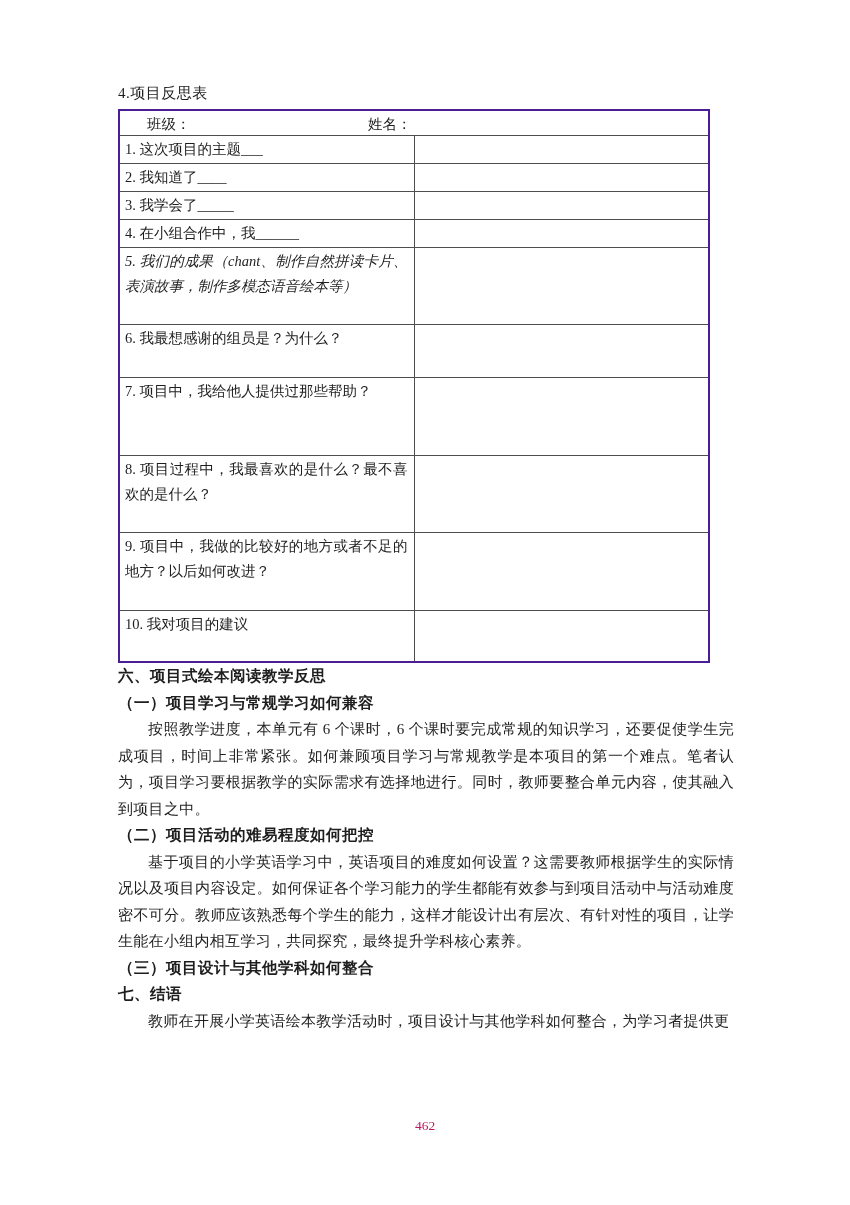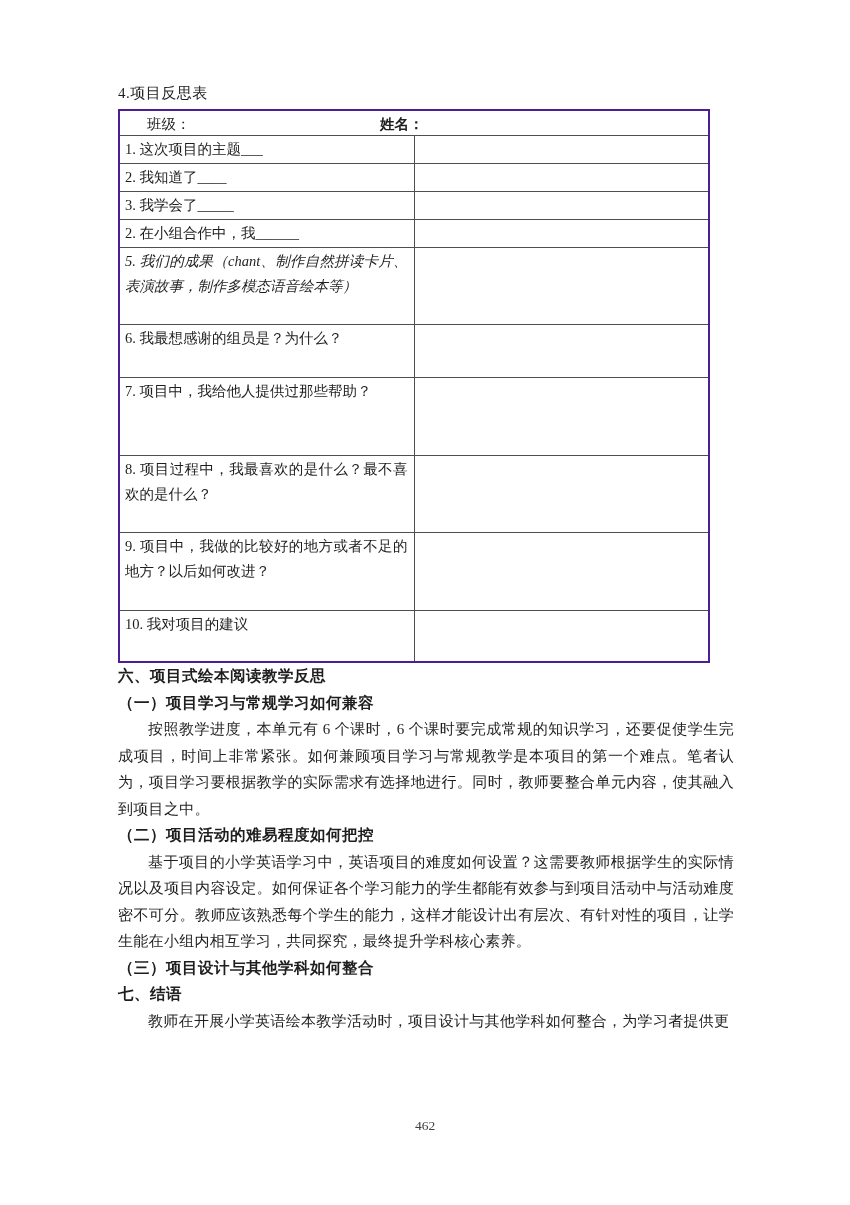--- a/index.html
+++ b/index.html
@@ -45,21 +45,21 @@
   }
   td.q-cell { width: 258px; }
   td.a-cell { width: 332px; }
   tr.hdr-row td {
     height: 24px;
     padding: 0;
     position: relative;
     text-align: left;
   }
   .hdr-class { position: absolute; left: 27px;  top: 1px; line-height: 24px; }
-  .hdr-name  { position: absolute; left: 260px; top: 1px; line-height: 24px; font-weight: bold; }
+  .hdr-name  { position: absolute; left: 248px; top: 1px; line-height: 24px; }
   tr.r-s  td { height: 26px; }   
   tr.r-5  td { height: 75px; font-style: italic; }
   tr.r-6  td { height: 51px; }
   tr.r-7  td { height: 76px; }
   tr.r-8  td { height: 75px; }
   tr.r-9  td { height: 76px; }
   tr.r-10 td { height: 49px; }
 
   .sections {
     width: 616px;
@@ -78,21 +78,21 @@
     text-align: justify;
     letter-spacing: 0.3px;
   }
   .page-number {
     position: absolute;
     left: 0;
     top: 1118px;
     width: 850px;
     text-align: center;
     font-size: 13.5px;
-    color: #404040;
+    color: #be185d;
   }
 </style>
 </head>
 <body>
 
 <div class="page">
   <div class="content">
 
     <div class="doc-title">4.项目反思表</div>
 
@@ -110,21 +110,21 @@
       </tr>
       <tr class="r-s">
         <td class="q-cell">2. 我知道了____</td>
         <td class="a-cell"></td>
       </tr>
       <tr class="r-s">
         <td class="q-cell">3. 我学会了_____</td>
         <td class="a-cell"></td>
       </tr>
       <tr class="r-s">
-        <td class="q-cell">2. 在小组合作中，我______</td>
+        <td class="q-cell">4. 在小组合作中，我______</td>
         <td class="a-cell"></td>
       </tr>
       <tr class="r-5">
         <td class="q-cell">5. 我们的成果（chant、制作自然拼读卡片、表演故事，制作多模态语音绘本等）</td>
         <td class="a-cell"></td>
       </tr>
       <tr class="r-6">
         <td class="q-cell">6. 我最想感谢的组员是？为什么？</td>
         <td class="a-cell"></td>
       </tr>

